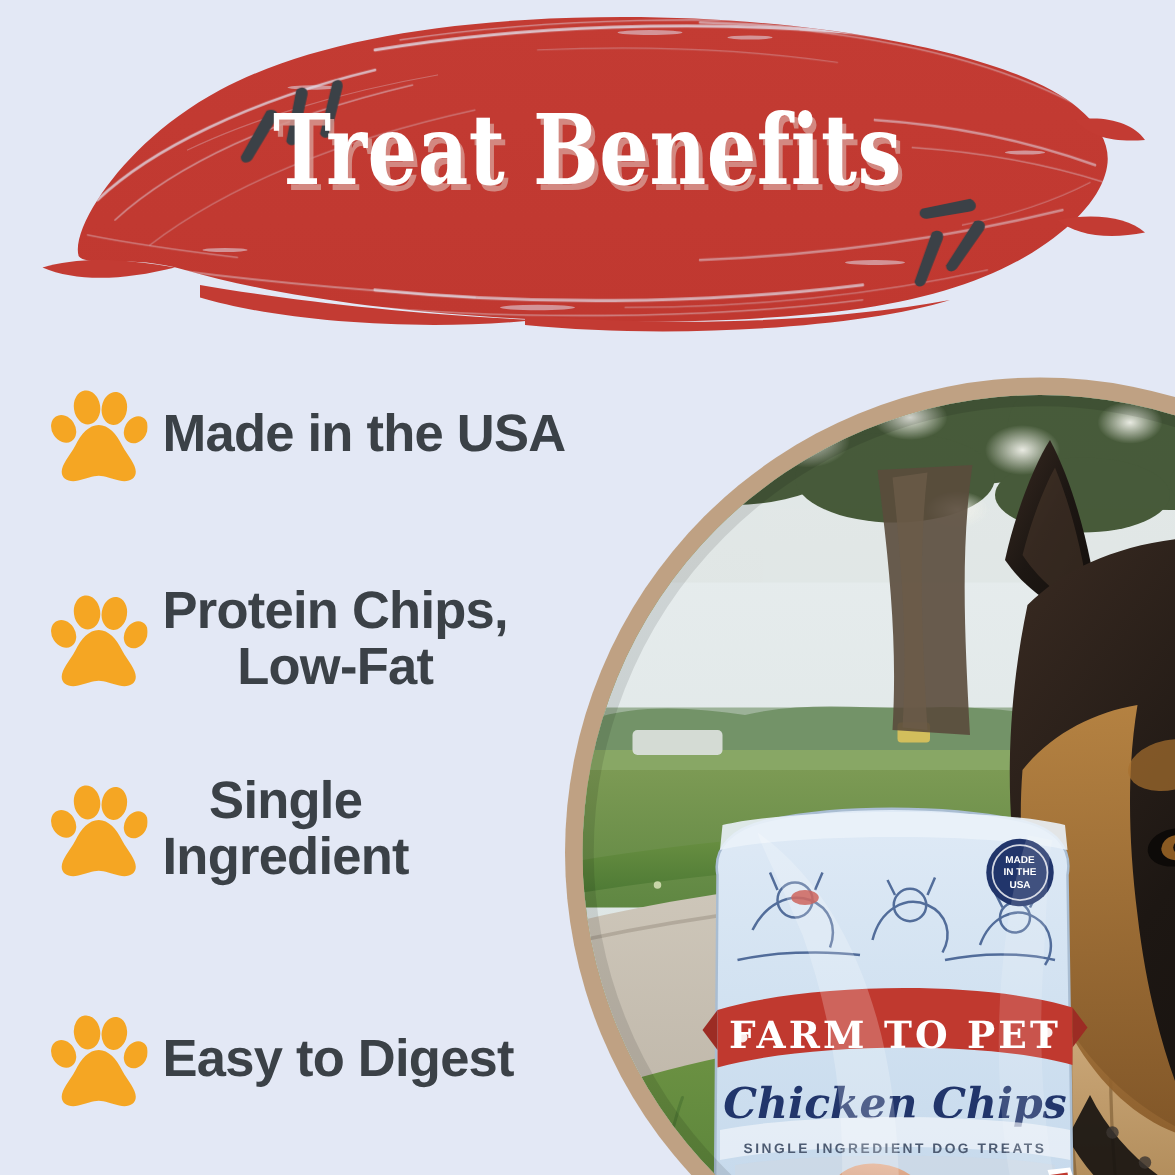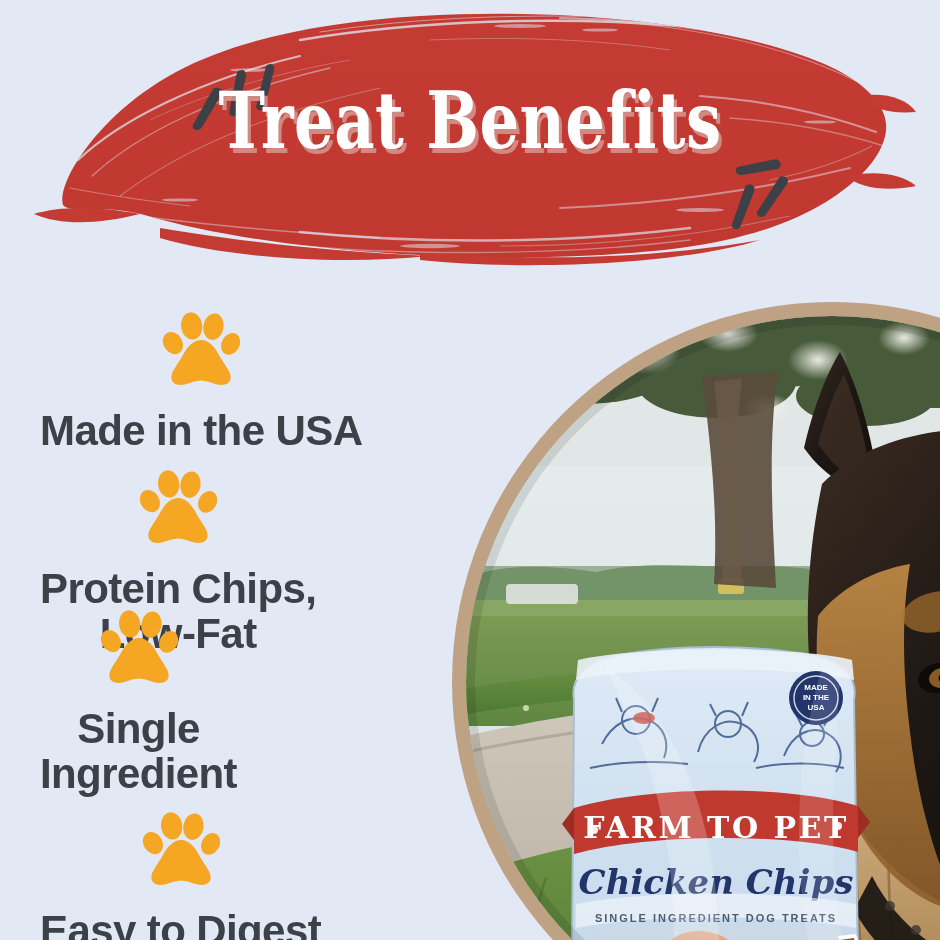--- a/index.html
+++ b/index.html
@@ -48,26 +48,25 @@
   .benefits {
     position:absolute;
     left:0; top:284px;
     width:560px;
     height:640px;
   }
   .benefit-row {
     position:absolute;
     display:flex;
     align-items:center;
-    gap:23px;
-    flex-direction:column;
+    gap:12px;
   }
   .benefit-row.r0 { left:40px; top:24px;  }
   .benefit-row.r1 { left:40px; top:182px; }
-  .benefit-row.r2 { left:40px; top:322px;align-items:center; }
+  .benefit-row.r2 { left:40px; top:334px;align-items:center; }
   .benefit-row.r3 { left:40px; top:524px; }
 
   .paw { flex:0 0 auto; width:78px; height:78px; display:block; }
 
   .benefit-label {
     font-family:"Liberation Sans", sans-serif;
     font-weight:700;
     font-size:42px;
     line-height:1.06;
     color:#3b4147;

